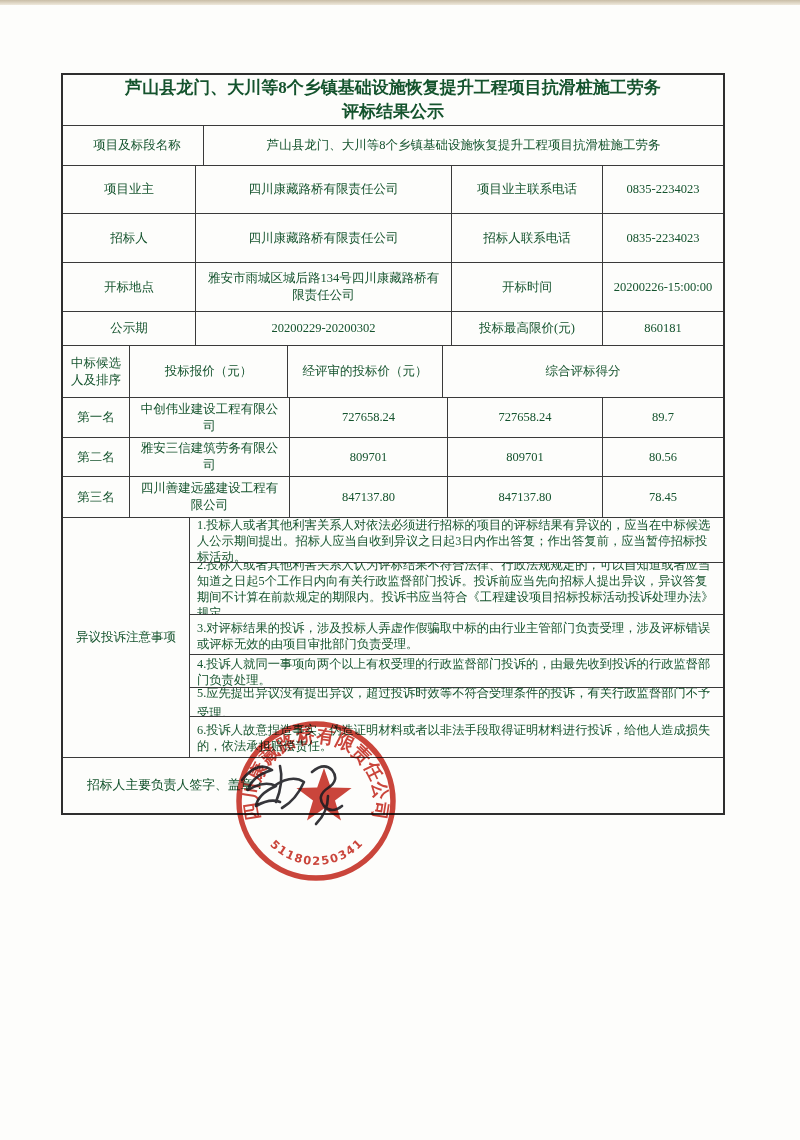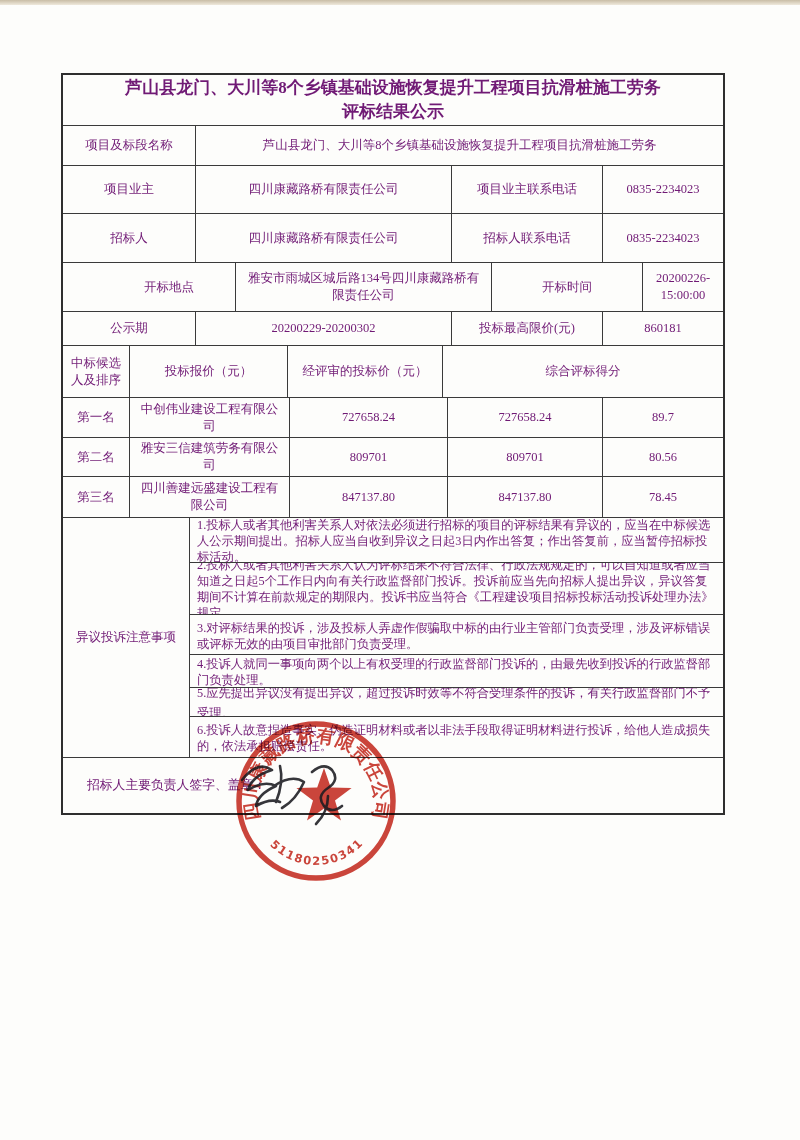--- a/index.html
+++ b/index.html
@@ -18,41 +18,41 @@
     position:absolute;left:0;top:0;width:800px;height:5px;
     background:linear-gradient(#c9bda6,#efe9dc);
   }
   .doc-table{
     position:absolute;
     left:61px;top:73px;
     width:664px;
     box-sizing:border-box;
     border:2px solid #2e2e2e;
     background:transparent;
-    color:#701a75;
+    color:#14532d;
   }
   .row{display:flex;border-bottom:1px solid #3a3a3a;box-sizing:border-box;}
   .row:last-child{border-bottom:none;}
   .cell{
     box-sizing:border-box;
     border-right:1px solid #3a3a3a;
     display:flex;align-items:center;justify-content:center;
     text-align:center;
     font-size:12.5px;
     padding:2px 6px;
     line-height:1.35;
     overflow:hidden;
   }
   .cell:last-child{border-right:none;}
   .title-row{height:51px;}
   .title-cell{flex:1;flex-direction:column;font-size:17px;font-weight:bold;line-height:1.4;padding:2px 10px;}
-  .r-name{height:40px;}
+  .r-name{height:40px;padding-left:8px;}
   .r-owner{height:48px;}
   .r-tenderer{height:49px;}
-  .r-place{height:49px;padding-left:40px;}
+  .r-place{height:49px;}
   .r-period{height:34px;}
   .c-label{flex:0 0 133px;}
   .c-value{flex:0 0 256px;}
   .c-label2{flex:0 0 151px;}
   .c-value2{flex:1;}
   .c-valuewide{flex:1;}
   .cand-header{height:52px;}
   .cand-r1{height:40px;}
   .cand-r2{height:39px;}
   .cand-r3{height:41px;}

